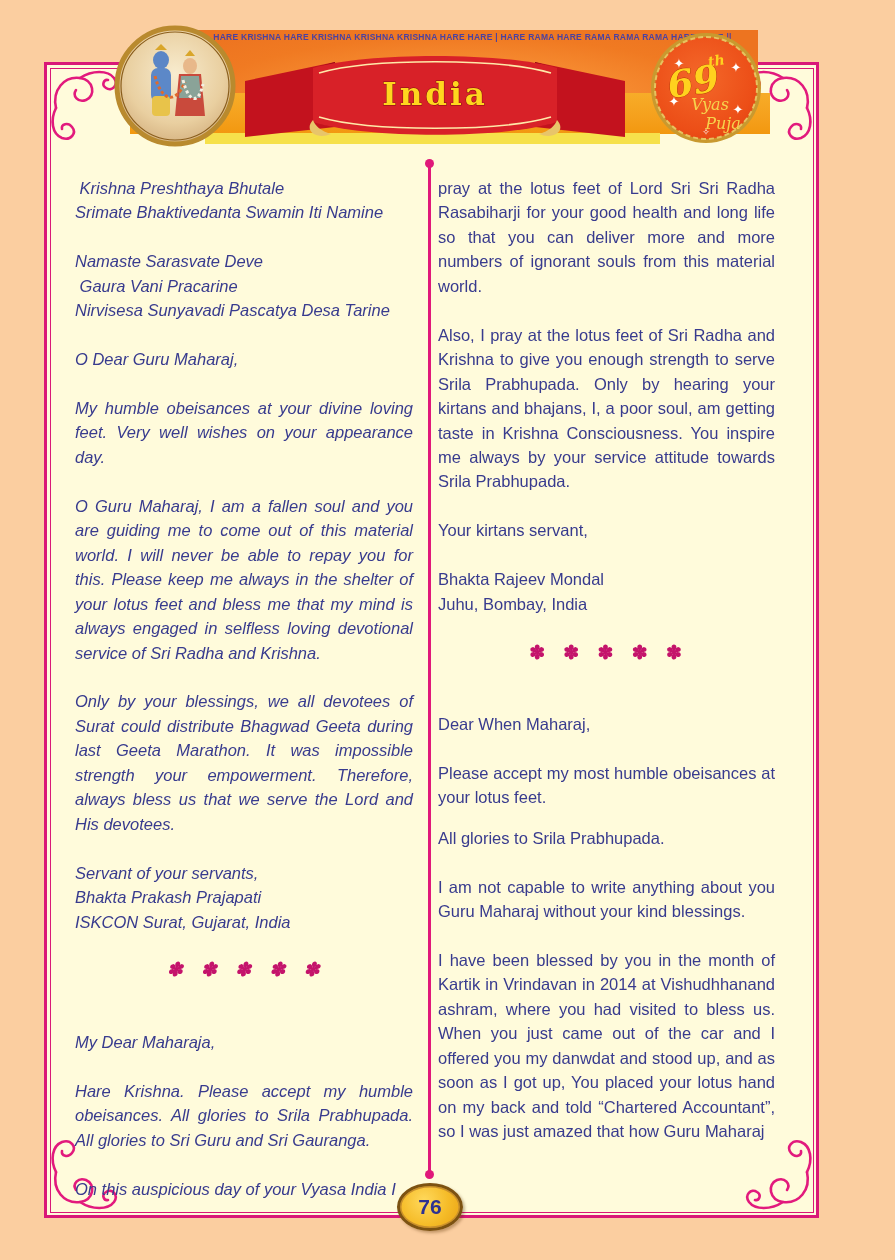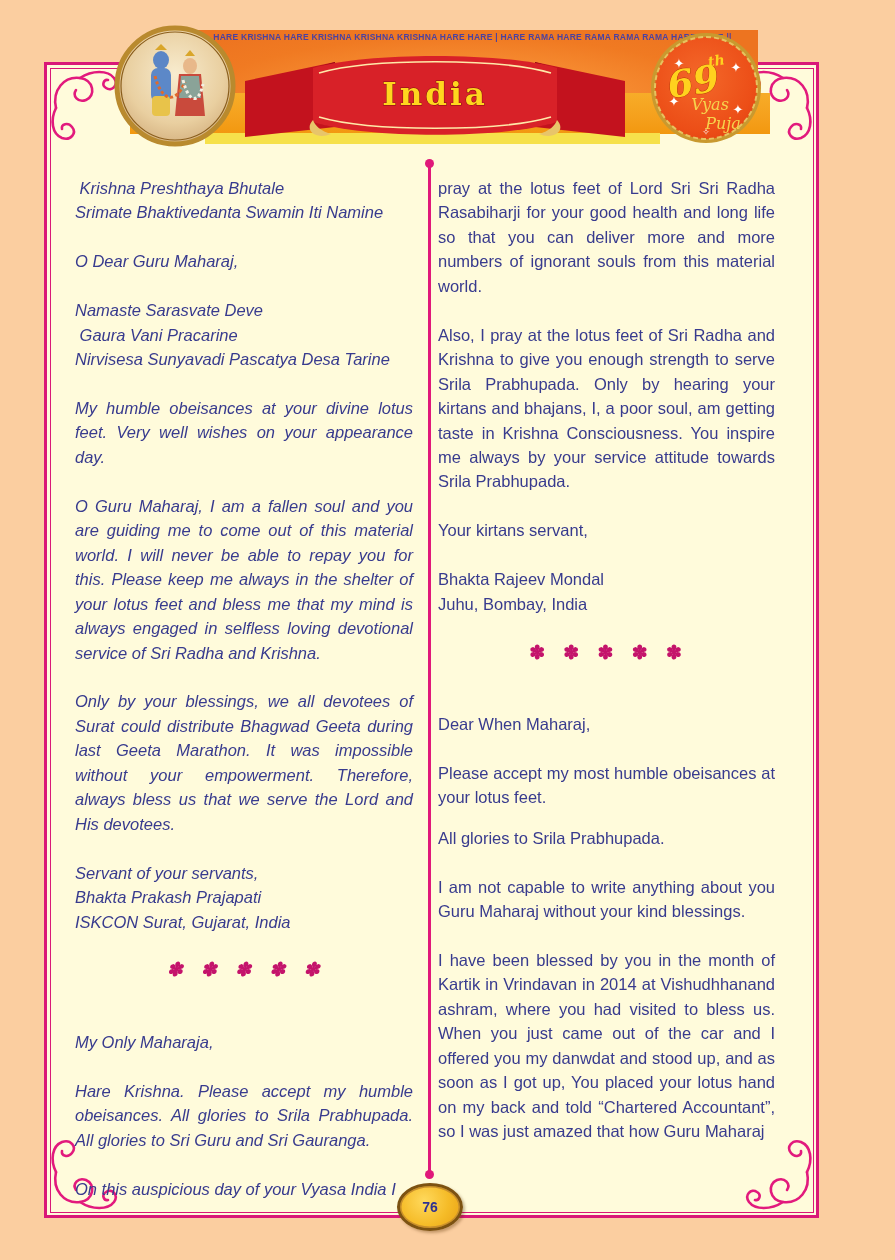--- a/index.html
+++ b/index.html
@@ -82,21 +82,21 @@
 
   
   #page-oval{
     position:absolute;left:397px;top:1183px;width:66px;height:48px;
     border-radius:50%;
     background:radial-gradient(circle at 40% 35%, #FFD95C 0%, #F5BB27 55%, #E8A014 100%);
     border:3px solid #7C5212;
     box-shadow:inset 0 0 0 1.5px #C98F2C, 2px 2px 3px rgba(90,50,0,.35);
     display:flex;align-items:center;justify-content:center;
     box-sizing:border-box;
-    font-size:14px;font-weight:bold;color:#2E3192;
+    font-size:21px;font-weight:bold;color:#2E3192;
   }
 </style>
 </head>
 <body>
 
 <div id="screen">
 
   <div id="frame">
     <div id="frame-inner"></div>
   </div>
@@ -204,28 +204,28 @@
       </g>
       <text x="64" y="82" text-anchor="middle" font-family="DejaVu Serif, serif" font-style="italic" font-size="16" fill="#F6D34C">Vyas</text>
       <text x="77" y="101" text-anchor="middle" font-family="DejaVu Serif, serif" font-style="italic" font-size="16" fill="#F6D34C">Puja</text>
     </svg>
   </div>
 
   <div id="divider"></div>
 
   <div class="col" id="col-left">
       <p class="lines"> Krishna Preshthaya Bhutale<br>Srimate Bhaktivedanta Swamin Iti Namine</p>
+      <p class="lines">Namaste Sarasvate Deve<br> Gaura Vani Pracarine<br>Nirvisesa Sunyavadi Pascatya Desa Tarine</p>
       <p class="lines">O Dear Guru Maharaj,</p>
-      <p class="lines">Namaste Sarasvate Deve<br> Gaura Vani Pracarine<br>Nirvisesa Sunyavadi Pascatya Desa Tarine</p>
-      <p class="just">My humble obeisances at your divine lotus feet. Very well wishes on your appearance day.</p>
+      <p class="just">My humble obeisances at your divine loving feet. Very well wishes on your appearance day.</p>
       <p class="just">O Guru Maharaj, I am a fallen soul and you are guiding me to come out of this material world. I will never be able to repay you for this. Please keep me always in the shelter of your lotus feet and bless me that my mind is always engaged in selfless loving devotional service of Sri Radha and Krishna.</p>
-      <p class="just">Only by your blessings, we all devotees of Surat could distribute Bhagwad Geeta during last Geeta Marathon. It was impossible without your empowerment. Therefore, always bless us that we serve the Lord and His devotees.</p>
+      <p class="just">Only by your blessings, we all devotees of Surat could distribute Bhagwad Geeta during last Geeta Marathon. It was impossible strength your empowerment. Therefore, always bless us that we serve the Lord and His devotees.</p>
       <p class="lines">Servant of your servants,<br>Bhakta Prakash Prajapati<br>ISKCON Surat, Gujarat, India</p>
       <div class="separator">✽ ✽ ✽ ✽ ✽</div>
-      <p class="lines">My Only Maharaja,</p>
+      <p class="lines">My Dear Maharaja,</p>
       <p class="just">Hare Krishna. Please accept my humble obeisances. All glories to Srila Prabhupada. All glories to Sri Guru and Sri Gauranga.</p>
       <p class="lines">On this auspicious day of your Vyasa India I</p>
     </div>
   <div class="col" id="col-right">
       <p class="just">pray at the lotus feet of Lord Sri Sri Radha Rasabiharji for your good health and long life so that you can deliver more and more numbers of ignorant souls from this material world.</p>
       <p class="just">Also, I pray at the lotus feet of Sri Radha and Krishna to give you enough strength to serve Srila Prabhupada. Only by hearing your kirtans and bhajans, I, a poor soul, am getting taste in Krishna Consciousness. You inspire me always by your service attitude towards Srila Prabhupada.</p>
       <p class="lines">Your kirtans servant,</p>
       <p class="lines">Bhakta Rajeev Mondal<br>Juhu, Bombay, India</p>
       <div class="separator">✽ ✽ ✽ ✽ ✽</div>
       <p class="lines">Dear When Maharaj,</p>

